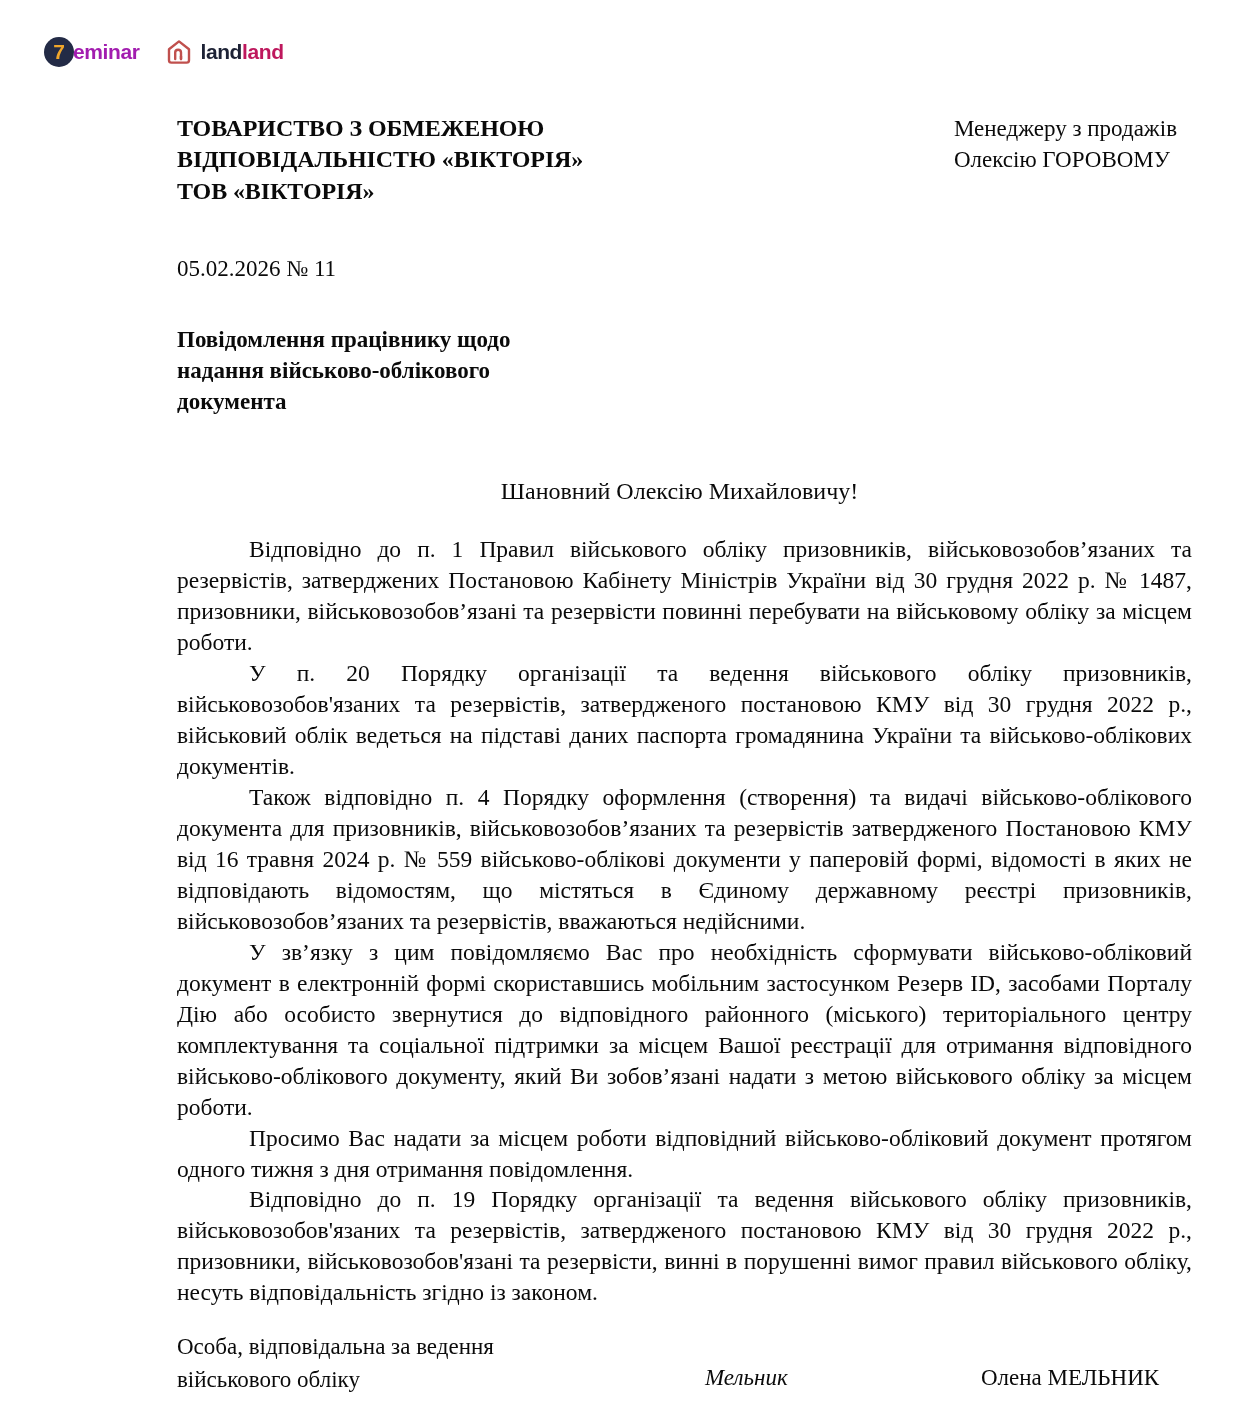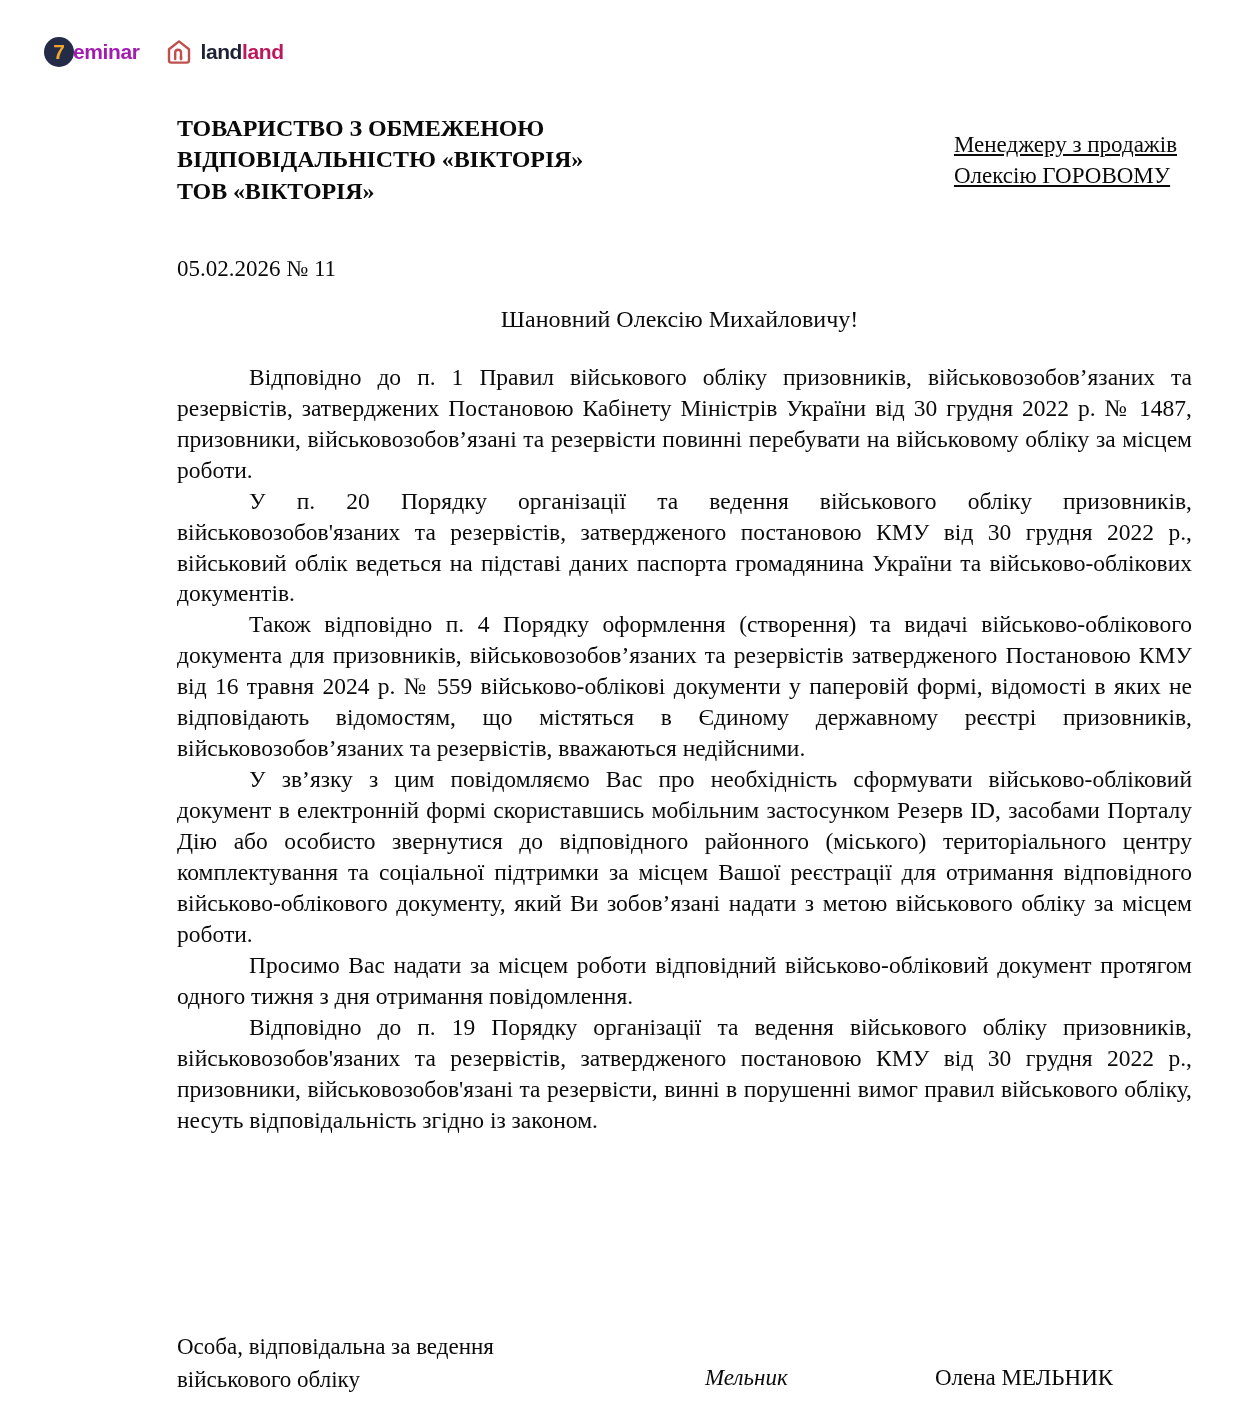--- a/index.html
+++ b/index.html
@@ -90,44 +90,43 @@
     width: 460px;
     font-weight: 700;
     font-size: 24px;
     line-height: 1.31;
     letter-spacing: -0.1px;
     margin-top: 8px;
   }
   .addressee {
     position: absolute;
     right: 15px;
-    top: 16px;
+    top: 0;
     text-align: left;
     font-size: 23px;
     line-height: 1.35;
     white-space: pre-line;
-    text-decoration: underline;
   }
 
   .datenum {
     margin-top: 48px;
     font-size: 23px;
     line-height: 1.2;
   }
 
   .subject {
     margin-top: 42px;
     font-weight: 700;
     font-size: 23px;
     line-height: 1.34;
     white-space: pre-line;
   }
 
   .salutation {
-    margin-top: 22px;
+    margin-top: 60px;
     text-align: center;
     font-size: 24px;
     line-height: 1.2;
     padding-right: 10px;
   }
 
   .body {
     margin-top: 28px;
   }
   .body p {
@@ -159,21 +158,21 @@
   .sign-script {
     position: absolute;
     left: 528px;
     top: 33px;
     font-style: italic;
     font-size: 23px;
     line-height: 1.2;
   }
   .sign-name {
     position: absolute;
-    left: 758px;
+    left: 804px;
     top: 33px;
     font-size: 23px;
     line-height: 1.2;
   }
 </style>
 </head>
 <body>
 
 <div class="brandbar">
 
@@ -200,20 +199,23 @@
 <div class="doc">
 
   <div class="head-row">
     <div class="org">ТОВАРИСТВО З ОБМЕЖЕНОЮ ВІДПОВІДАЛЬНІСТЮ «ВІКТОРІЯ» ТОВ «ВІКТОРІЯ»</div>
     <div class="addressee">Менеджеру з продажів
 Олексію ГОРОВОМУ</div>
   </div>
 
   <div class="datenum">05.02.2026 № 11</div>
 
+  <div class="subject">Повідомлення працівнику щодо
+надання військово-облікового
+документа</div>
 
   <div class="salutation">Шановний Олексію Михайловичу!</div>
 
   <div class="body">
     <p>Відповідно до п. 1 Правил військового обліку призовників, військовозобов’язаних та резервістів, затверджених Постановою Кабінету Міністрів України від 30 грудня 2022 р. № 1487, призовники, військовозобов’язані та резервісти повинні перебувати на військовому обліку за місцем роботи.</p>
     <p>У п. 20 Порядку організації та ведення військового обліку призовників, військовозобов'язаних та резервістів, затвердженого постановою КМУ від 30 грудня 2022 р., військовий облік ведеться на підставі даних паспорта громадянина України та військово-облікових документів.</p>
     <p>Також відповідно п. 4 Порядку оформлення (створення) та видачі військово-облікового документа для призовників, військовозобов’язаних та резервістів затвердженого Постановою КМУ від 16 травня 2024 р. № 559 військово-облікові документи у паперовій формі, відомості в яких не відповідають відомостям, що містяться в Єдиному державному реєстрі призовників, військовозобов’язаних та резервістів, вважаються недійсними.</p>
     <p>У зв’язку з цим повідомляємо Вас про необхідність сформувати військово-обліковий документ в електронній формі скориставшись мобільним застосунком Резерв ID, засобами Порталу Дію або особисто звернутися до відповідного районного (міського) територіального центру комплектування та соціальної підтримки за місцем Вашої реєстрації для отримання відповідного військово-облікового документу, який Ви зобов’язані надати з метою військового обліку за місцем роботи.</p>
     <p>Просимо Вас надати за місцем роботи відповідний військово-обліковий документ протягом одного тижня з дня отримання повідомлення.</p>
     <p>Відповідно до п. 19 Порядку організації та ведення військового обліку призовників, військовозобов'язаних та резервістів, затвердженого постановою КМУ від 30 грудня 2022 р., призовники, військовозобов'язані та резервісти, винні в порушенні вимог правил військового обліку, несуть відповідальність згідно із законом.</p>

